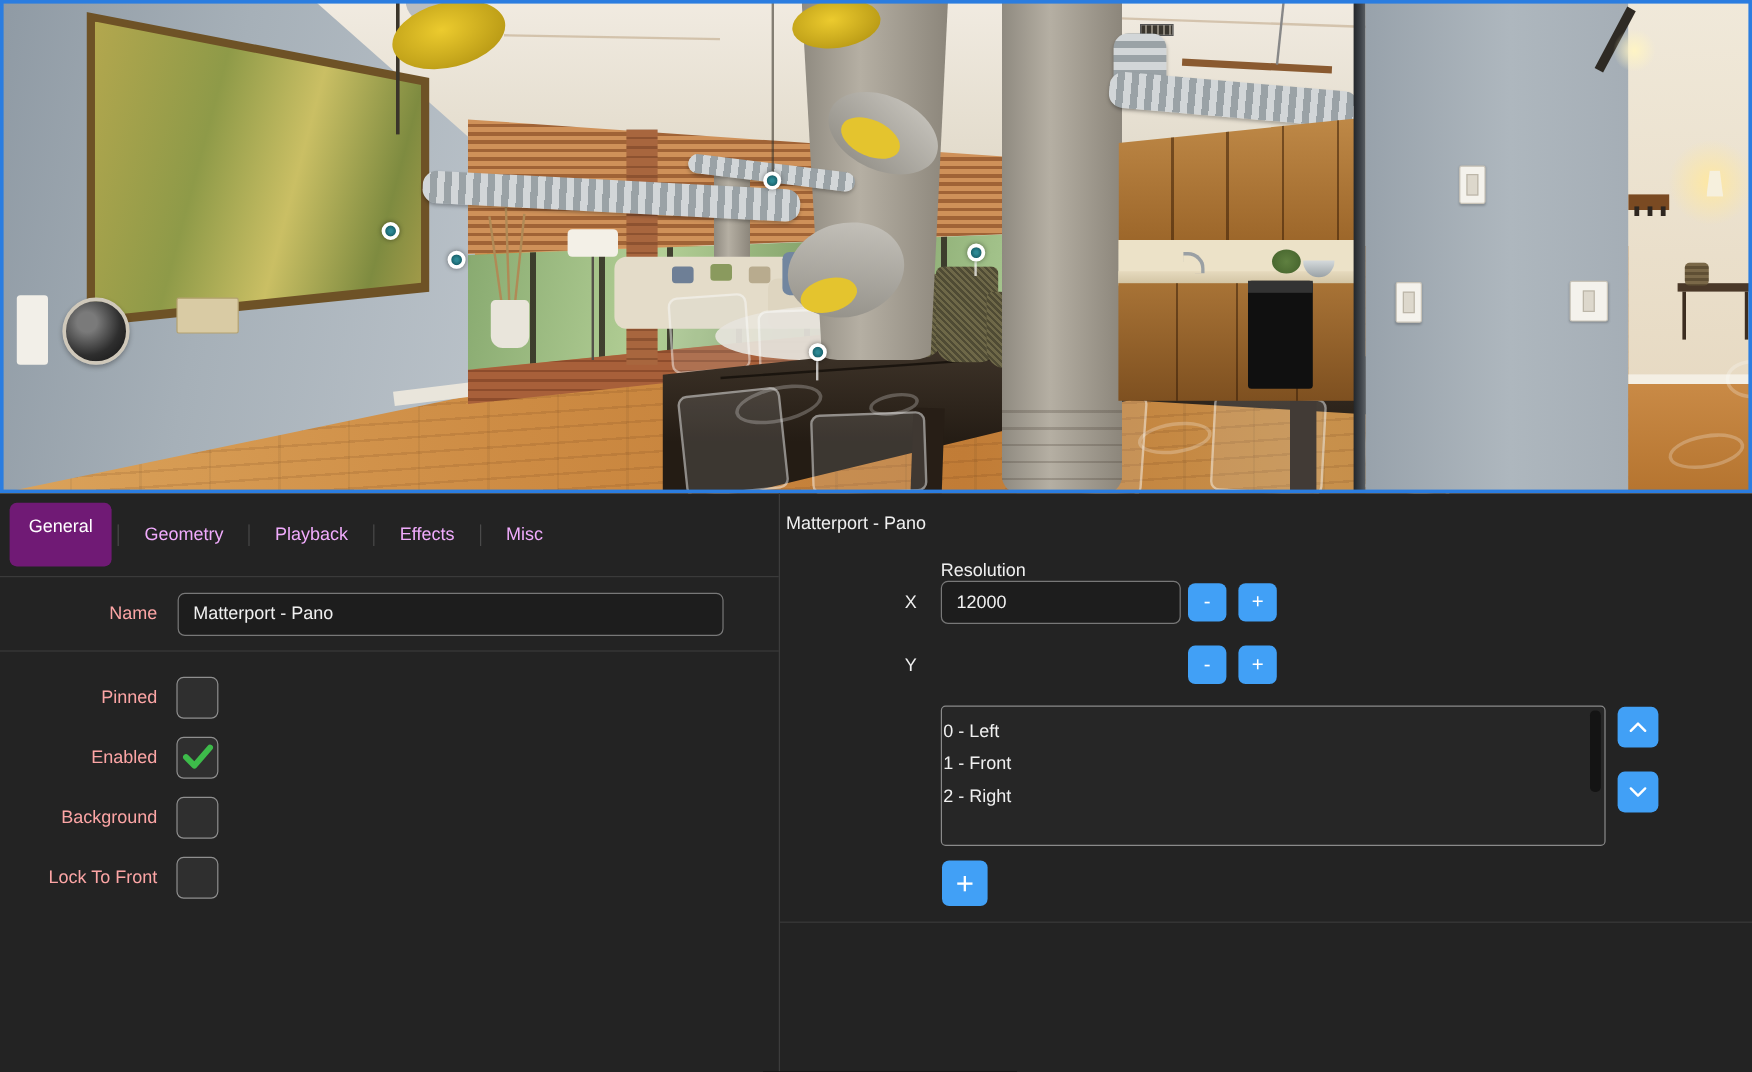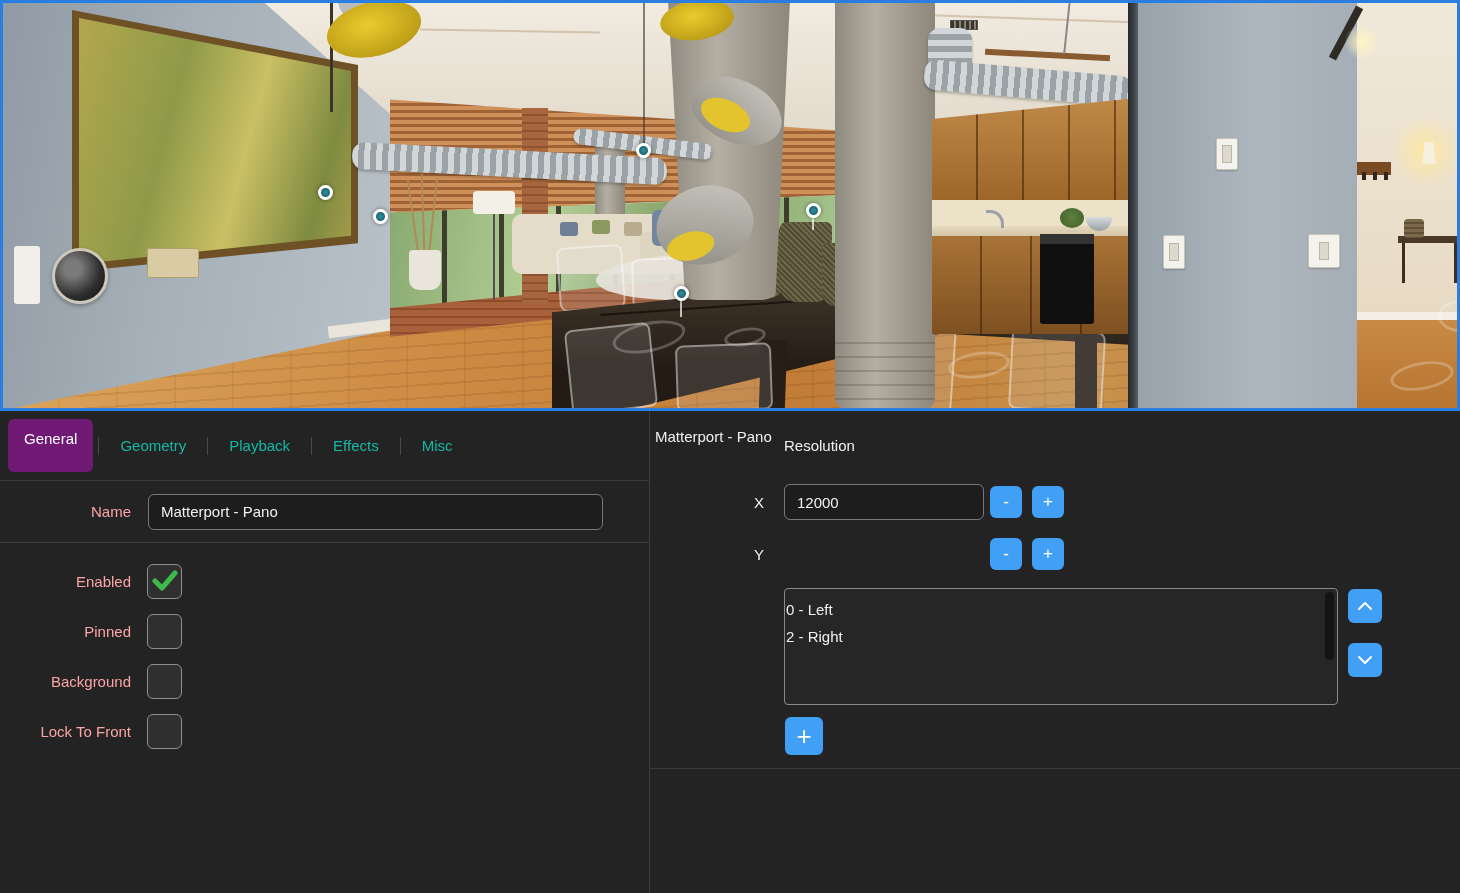--- a/index.html
+++ b/index.html
@@ -114,42 +114,42 @@
   .wm { border:3px solid rgba(255,255,255,.24); border-radius:50%; }
   .ctrl-pt { width:15px; height:15px; border:3px solid #fff; border-radius:50%;
     background:radial-gradient(circle,#2d8894 20%,#0c4a52); box-shadow:0 0 4px rgba(0,0,0,.45); }
   .stem { width:2px; background:rgba(255,255,255,.7); }
   .sel-border { left:0; top:0; width:1460px; height:411px; border:3px solid #2b7de0; pointer-events:none; }
 
   
   .panel-divider { position:absolute; left:649px; top:411px; width:1px; height:482px; background:#3c3c3c; }
   .left-panel { position:absolute; left:0; top:411px; width:649px; height:482px; color:#f0f0f0; }
   .tabs { display:flex; align-items:center; height:70px; padding-left:8px; border-bottom:1px solid #3a3a3a; }
-  .tab { font-size:15px; color:#14b8a6; padding:0 21px; cursor:default; }
+  .tab { font-size:15px; color:#f0abfc; padding:0 21px; cursor:default; }
   .tab.active { background:#701a75; color:#fff; border-radius:6px; height:53px; line-height:36px; padding:2px 16px; margin-right:5px; }
   .tab-sep { width:1px; height:18px; background:#4a4a4a; }
   .field-row { display:flex; align-items:center; height:62px; border-bottom:1px solid #3a3a3a; }
   .field-label { width:131px; text-align:right; font-size:15px; color:#fca5a5; flex:none; }
   .text-input { margin-left:17px; width:455px; height:36px; background:#1d1d1d; border:1px solid #787878; border-radius:6px;
     color:#f0f0f0; font-size:15px; padding:0 12px; font-family:"Liberation Sans",sans-serif; outline:none; }
   .dropdown { margin-left:17px; width:280px; height:36px; background:#1f1f1f; border:1px solid #8a8a8a; border-radius:6px;
     display:flex; align-items:center; padding:0 12px; font-size:15px; position:relative; }
   .comp-icon { position:relative; width:18px; height:18px; margin-right:8px; flex:none; }
   .comp-icon::before { content:""; position:absolute; left:0; bottom:1px; width:11px; height:13px; background:#fff; }
   .comp-icon::after { content:""; position:absolute; right:1px; top:0; width:8px; height:10px; background:#1f1f1f; border:1.5px solid #fff; }
   .dd-arrow { position:absolute; right:12px; color:#fff; font-size:13px; }
   .checks { padding-top:13px; }
   .check-row { display:flex; align-items:center; height:50px; }
   .checkbox { margin-left:16px; width:35px; height:35px; background:#2f2f2f; border:1px solid #8f8f8f; border-radius:6px;
     display:flex; align-items:center; justify-content:center; }
 
   .right-panel { position:absolute; left:650px; top:411px; width:810px; height:482px; color:#f0f0f0; font-size:15px; }
   .right-panel .abs { position:absolute; }
   .rp-title { left:5px; top:17px; font-size:15px; }
-  .rp-res { left:134px; top:26px; }
+  .rp-res { left:134px; top:56px; }
   .xy-label { width:30px; text-align:right; }
   .num-input { width:200px; height:36px; background:#1d1d1d; border:1px solid #787878; border-radius:6px;
     color:#f0f0f0; font-size:15px; padding:0 12px; font-family:"Liberation Sans",sans-serif; outline:none; position:absolute; }
   .blue-btn { background:#41a0f6; border:none; border-radius:6px; color:#fff; display:flex; align-items:center; justify-content:center;
     font-family:"Liberation Sans",sans-serif; cursor:default; position:absolute; }
   .step-btn { width:32px; height:32px; font-size:17px; font-weight:300; }
   .layer-list { left:134px; top:177px; width:554px; height:117px; background:#262626; border:1px solid #8a8a8a; border-radius:4px;
     padding:7px 0 0 1px; overflow:hidden; }
   .layer-item { height:27px; line-height:27px; font-size:15px; }
   .scroll-track { position:absolute; right:3px; top:3px; bottom:3px; width:9px; border-radius:4px; }
@@ -300,32 +300,32 @@
     </div>
 
     <div class="field-row">
       <span class="field-label">Name</span>
       <input class="text-input" type="text" value="Matterport - Pano" style="">
     </div>
 
 
     <div class="checks">
       <div class="check-row">
+        <span class="field-label">Pinned</span>
+        <div class="checkbox"></div>
+      </div>
+      <div class="check-row">
         <span class="field-label">Enabled</span>
         <div class="checkbox">
           <svg width="26" height="22" viewBox="0 0 26 22">
               <path d="M3 11 L10 18 L23 3" fill="none" stroke="#3dbb4a" stroke-width="5" stroke-linecap="round" stroke-linejoin="round"></path>
             </svg>
         </div>
       </div>
       <div class="check-row">
-        <span class="field-label">Pinned</span>
-        <div class="checkbox"></div>
-      </div>
-      <div class="check-row">
         <span class="field-label">Background</span>
         <div class="checkbox"></div>
       </div>
       <div class="check-row">
         <span class="field-label">Lock To Front</span>
         <div class="checkbox"></div>
       </div>
     </div>
   </div>
 
@@ -339,20 +339,21 @@
     <input class="num-input" style="left: 134px; top: 73px;" type="text" value="12000">
     <button class="blue-btn step-btn" style="left:340px;top:75px">-</button>
     <button class="blue-btn step-btn" style="left:382px;top:75px">+</button>
 
     <div class="abs xy-label" style="left:84px;top:135px">Y</div>
     <button class="blue-btn step-btn" style="left:340px;top:127px">-</button>
     <button class="blue-btn step-btn" style="left:382px;top:127px">+</button>
 
     <div class="abs layer-list">
       <div class="layer-item">0 - Left</div>
+      <div class="layer-item">1 - Front</div>
       <div class="layer-item">2 - Right</div>
       <div class="scroll-track">
         <div class="scroll-thumb"></div>
       </div>
     </div>
 
     <button class="blue-btn updown" style="left:698px;top:178px">
       <svg width="16" height="10" viewBox="0 0 16 10">
           <polyline points="2,8 8,2 14,8" fill="none" stroke="#fff" stroke-width="2" stroke-linecap="round" stroke-linejoin="round"></polyline>
         </svg>

